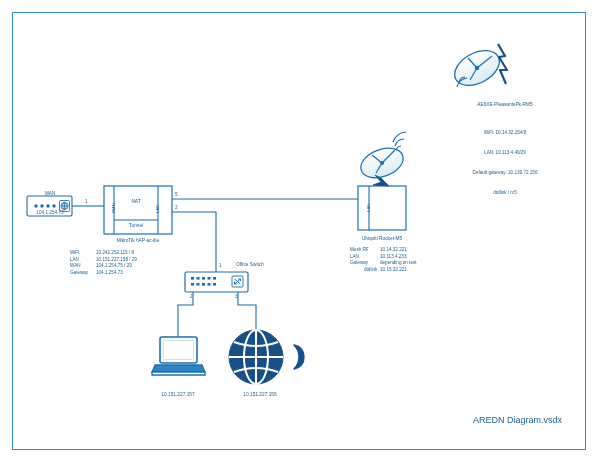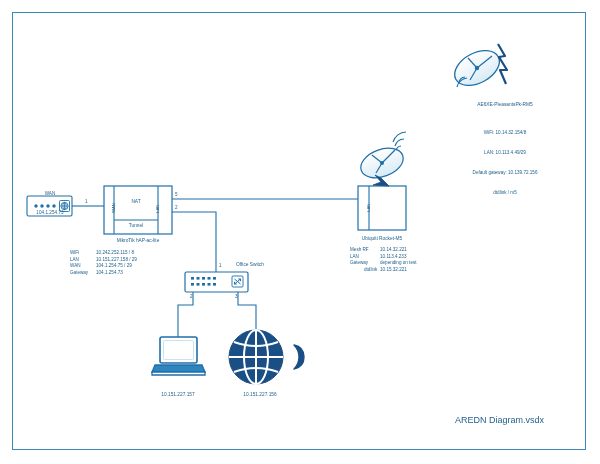--- a/index.html
+++ b/index.html
@@ -309,15 +309,15 @@
   </div>
 
   <div class="port-num" style="left:219px; top:263px;">1</div>
   <div class="devname" style="left:236px; top:262px; width:60px; text-align:left;">Office Switch</div>
   <div class="port-num" style="left:190px; top:294px;">2</div>
   <div class="port-num" style="left:235px; top:294px;">3</div>
 
   <div class="addr-small" style="left:140px; top:392px; width:76px;">10.151.227.157</div>
   <div class="addr-small" style="left:222px; top:392px; width:76px;">10.151.227.156</div>
 
-  <div class="title-doc" style="left:455px; top:415px;">AREDN Diagram.vsdx</div>
+  <div class="title-doc" style="left:473px; top:415px;">AREDN Diagram.vsdx</div>
 
 </div>
 
 </body></html>

